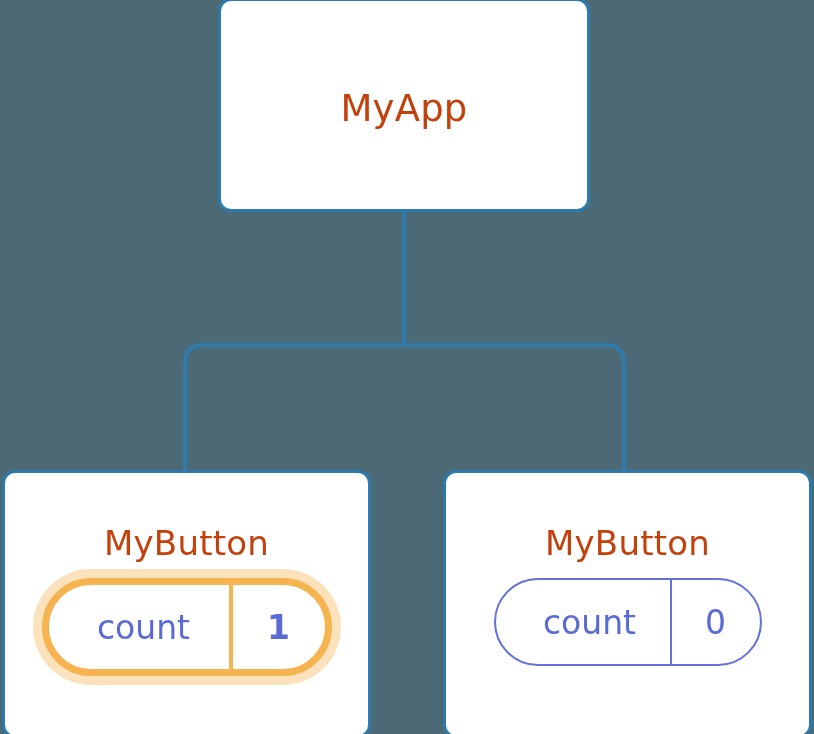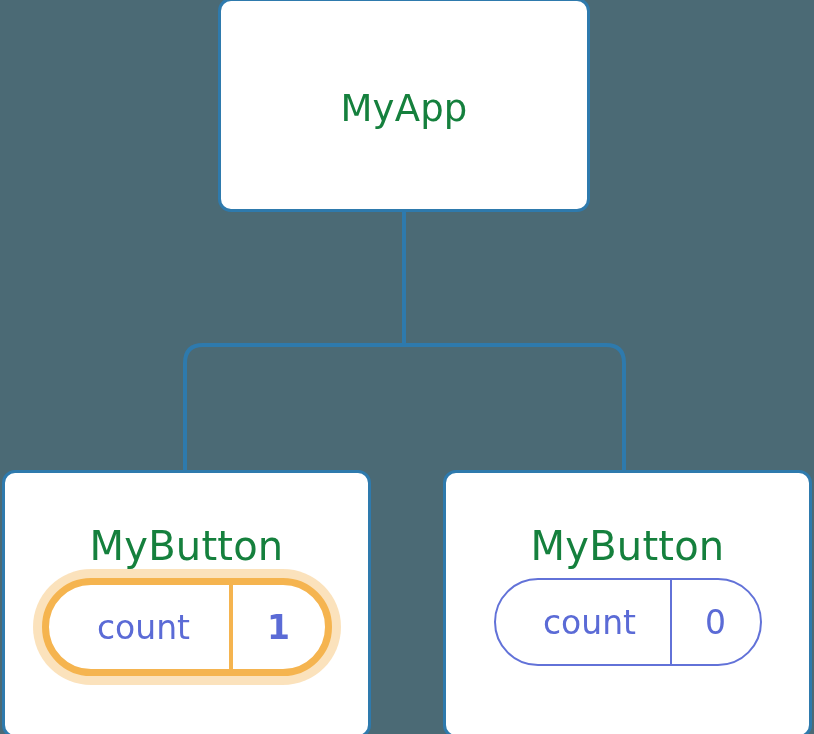--- a/index.html
+++ b/index.html
@@ -36,21 +36,21 @@
     background: #ffffff;
     border: 3px solid #2e7aad;
     border-radius: 13px;
     box-sizing: border-box;
   }
   .node-title {
     position: absolute;
     left: 0;
     right: 0;
     text-align: center;
-    color: #15803d;
+    color: #c2410c;
     font-weight: 400;
     letter-spacing: 0.2px;
     white-space: nowrap;
   }
 
   #card-app {
     left: 218px;
     top: -2px;
     width: 372px;
     height: 214px;
@@ -68,21 +68,21 @@
   }
   #card-btn-right {
     left: 443px;
     top: 470px;
     width: 369px;
     height: 268px;
   }
   #card-btn-left .node-title,
   #card-btn-right .node-title {
     top: 50px;
-    font-size: 40px;
+    font-size: 34px;
   }
 
   
   .pill-wrap {
     position: absolute;
     top: 105px;
     left: 50%;
     transform: translateX(-50%);
   }
   .pill {

